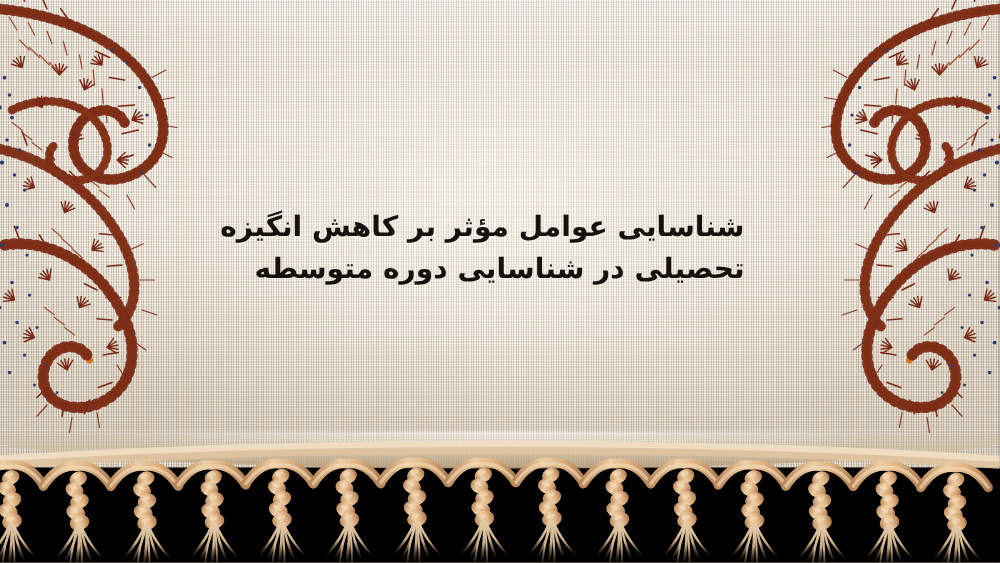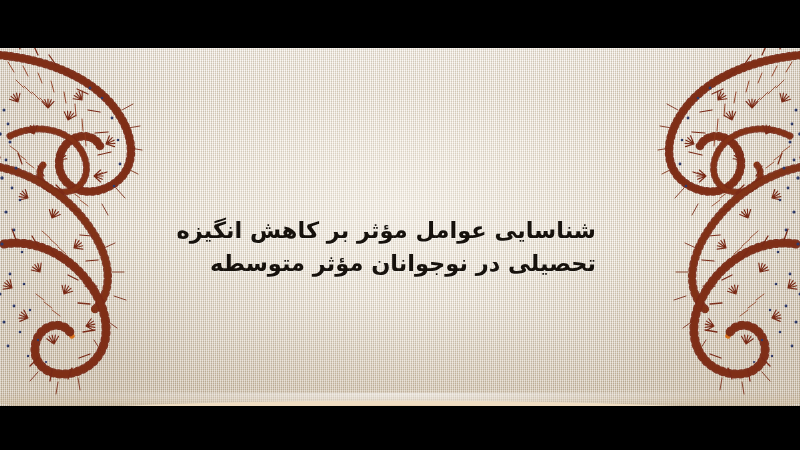--- a/index.html
+++ b/index.html
@@ -3,23 +3,22 @@
 <meta charset="utf-8">
 <title>Persian Pateh Title Slide</title>
 <style>
   html,body{margin:0;padding:0;}
   body{
     width:800px;height:450px;overflow:hidden;
     background:#000;
     font-family:"DejaVu Sans","Liberation Sans",sans-serif;
   }
   #slide{
-    position:relative;width:800px;height:358px;overflow:hidden;
+    position:relative;width:800px;height:450px;overflow:hidden;
     background:#000000;
-    margin-top:48px;
   }
 
   
   .fabric{
     position:absolute;left:0;top:0;width:800px;height:375px;
     background-color:#e6ded0;
     background-image:
       
       radial-gradient(ellipse 560px 300px at 50% 42%, rgba(255,252,246,.55) 0%, rgba(255,252,246,0) 72%),
       radial-gradient(ellipse 420px 220px at 14% 92%, rgba(150,125,95,.20) 0%, rgba(150,125,95,0) 75%),
@@ -344,21 +343,21 @@
       </g>
     </svg>
   </div>
 
   <div class="fabric" style="height:375px;background:none;">
     <div class="hem"></div>
   </div>
 
   <div class="title-block">
     <span class="ln">شناسایی عوامل مؤثر بر کاهش انگیزه</span>
-    <span class="ln">تحصیلی در نوجوانان مؤثر متوسطه</span>
+    <span class="ln">تحصیلی در شناسایی دوره متوسطه</span>
   </div>
 
   <div class="fringe">
     <svg viewBox="0 0 800 98" aria-hidden="true">
       <defs>
         <linearGradient id="cordG" x1="0" y1="0" x2="1" y2="0">
           <stop offset="0%" stop-color="#b9895b"></stop>
           <stop offset="40%" stop-color="#eecfa6"></stop>
           <stop offset="70%" stop-color="#dcae7e"></stop>
           <stop offset="100%" stop-color="#a8784e"></stop>

